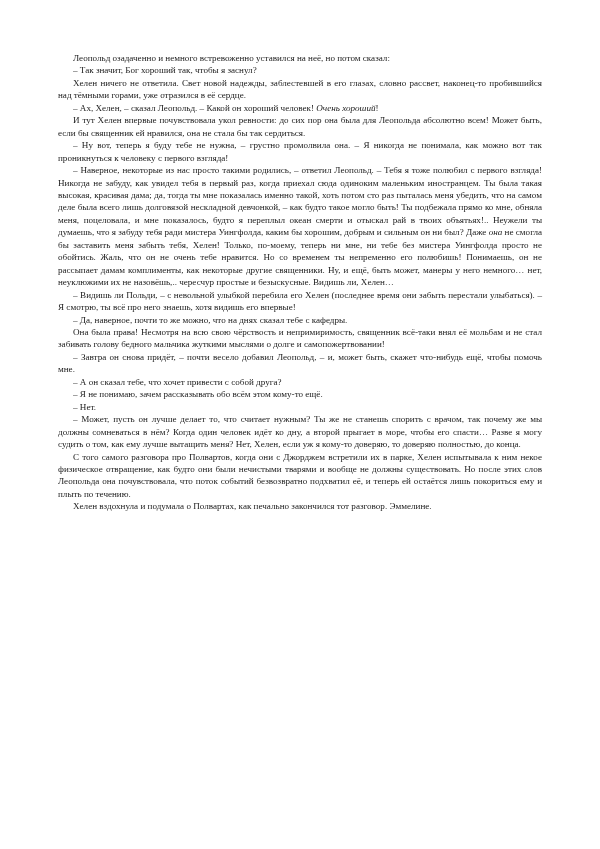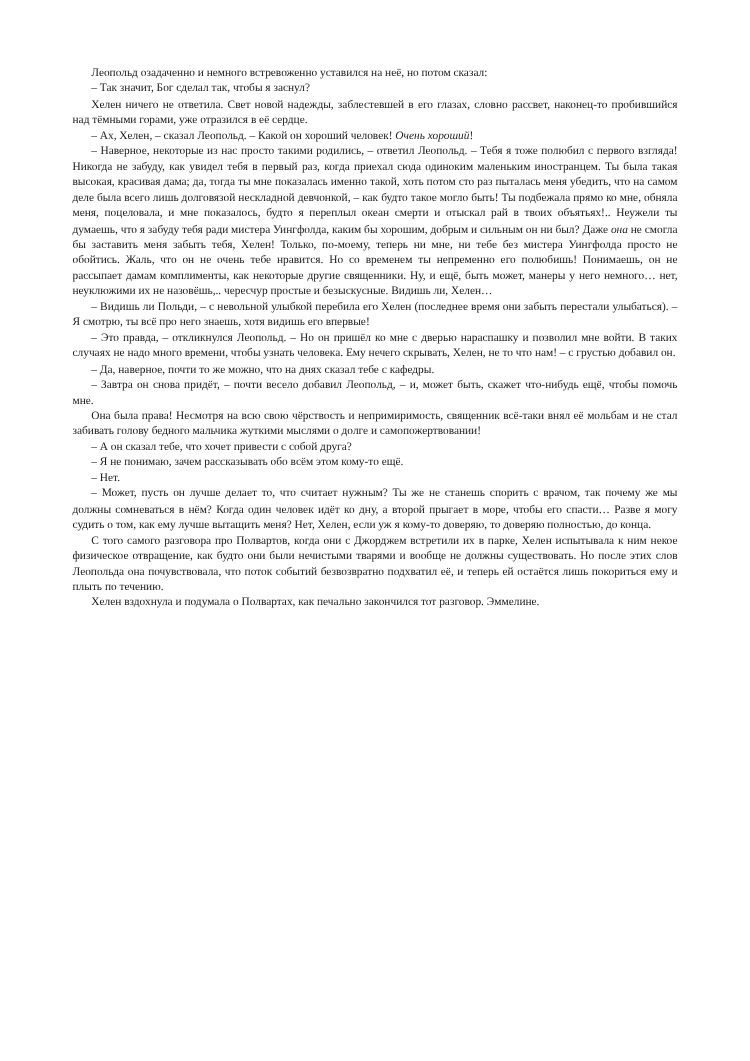--- a/index.html
+++ b/index.html
@@ -34,29 +34,30 @@
   }
   em {
   }
 </style>
 </head>
 <body>
 
 <div class="page">
   <div class="body-text">
     <p class="para">Леопольд озадаченно и немного встревоженно уставился на неё, но потом сказал:</p>
-    <p class="para">– Так значит, Бог сделал так, чтобы я заснул?</p>
+    <p class="para">– Так значит, Бог хороший так, чтобы я заснул?</p>
     <p class="para">Хелен ничего не ответила. Свет новой надежды, заблестевшей в его глазах, словно рассвет, наконец-то пробившийся над тёмными горами, уже отразился в её сердце.</p>
     <p class="para">– Ах, Хелен, – сказал Леопольд. – Какой он хороший человек! <em>Очень хороший</em>!</p>
+    <p class="para">И тут Хелен впервые почувствовала укол ревности: до сих пор она была для Леопольда абсолютно всем! Может быть, если бы священник ей нравился, она не стала бы так сердиться.</p>
+    <p class="para">– Ну вот, теперь я буду тебе не нужна, – грустно промолвила она. – Я никогда не понимала, как можно вот так проникнуться к человеку с первого взгляда!</p>
     <p class="para">– Наверное, некоторые из нас просто такими родились, – ответил Леопольд. – Тебя я тоже полюбил с первого взгляда! Никогда не забуду, как увидел тебя в первый раз, когда приехал сюда одиноким маленьким иностранцем. Ты была такая высокая, красивая дама; да, тогда ты мне показалась именно такой, хоть потом сто раз пыталась меня убедить, что на самом деле была всего лишь долговязой нескладной девчонкой, – как будто такое могло быть! Ты подбежала прямо ко мне, обняла меня, поцеловала, и мне показалось, будто я переплыл океан смерти и отыскал рай в твоих объятьях!.. Неужели ты думаешь, что я забуду тебя ради мистера Уингфолда, каким бы хорошим, добрым и сильным он ни был? Даже <em>она</em> не смогла бы заставить меня забыть тебя, Хелен! Только, по-моему, теперь ни мне, ни тебе без мистера Уингфолда просто не обойтись. Жаль, что он не очень тебе нравится. Но со временем ты непременно его полюбишь! Понимаешь, он не рассыпает дамам комплименты, как некоторые другие священники. Ну, и ещё, быть может, манеры у него немного… нет, неуклюжими их не назовёшь,.. чересчур простые и безыскусные. Видишь ли, Хелен…</p>
     <p class="para">– Видишь ли Польди, – с невольной улыбкой перебила его Хелен (последнее время они забыть перестали улыбаться). – Я смотрю, ты всё про него знаешь, хотя видишь его впервые!</p>
-    <p class="para">– Это правда, – откликнулся Леопольд. – Но он пришёл ко мне с дверью нараспашку и позволил мне войти. В таких случаях не надо много времени, чтобы узнать человека. Ему нечего скрывать, Хелен, не то что нам! – с грустью добавил он.</p>
     <p class="para">– Да, наверное, почти то же можно, что на днях сказал тебе с кафедры.</p>
+    <p class="para">Она была права! Несмотря на всю свою чёрствость и непримиримость, священник всё-таки внял её мольбам и не стал забивать голову бедного мальчика жуткими мыслями о долге и самопожертвовании!</p>
     <p class="para">– Завтра он снова придёт, – почти весело добавил Леопольд, – и, может быть, скажет что-нибудь ещё, чтобы помочь мне.</p>
-    <p class="para">Она была права! Несмотря на всю свою чёрствость и непримиримость, священник всё-таки внял её мольбам и не стал забивать голову бедного мальчика жуткими мыслями о долге и самопожертвовании!</p>
     <p class="para">– А он сказал тебе, что хочет привести с собой друга?</p>
     <p class="para">– Я не понимаю, зачем рассказывать обо всём этом кому-то ещё.</p>
     <p class="para">– Нет.</p>
     <p class="para">– Может, пусть он лучше делает то, что считает нужным? Ты же не станешь спорить с врачом, так почему же мы должны сомневаться в нём? Когда один человек идёт ко дну, а второй прыгает в море, чтобы его спасти… Разве я могу судить о том, как ему лучше вытащить меня? Нет, Хелен, если уж я кому-то доверяю, то доверяю полностью, до конца.</p>
     <p class="para">С того самого разговора про Полвартов, когда они с Джорджем встретили их в парке, Хелен испытывала к ним некое физическое отвращение, как будто они были нечистыми тварями и вообще не должны существовать. Но после этих слов Леопольда она почувствовала, что поток событий безвозвратно подхватил её, и теперь ей остаётся лишь покориться ему и плыть по течению.</p>
     <p class="para">Хелен вздохнула и подумала о Полвартах, как печально закончился тот разговор. Эммелине.</p>
   </div>
 </div>
 
 </body></html>

